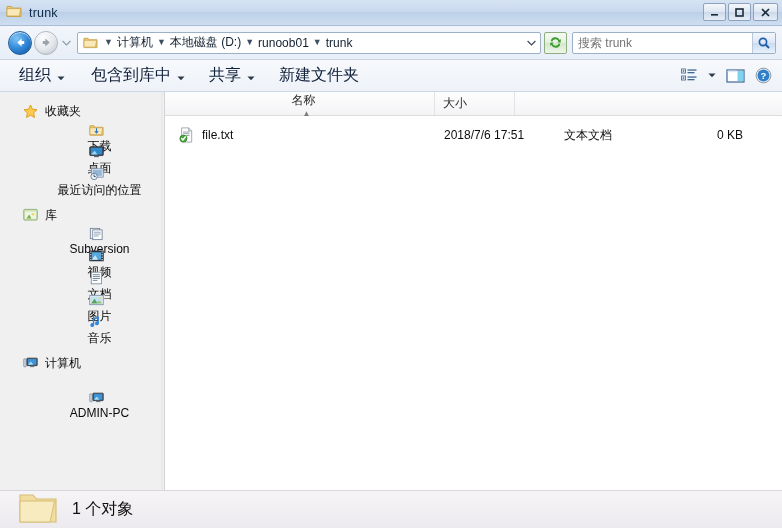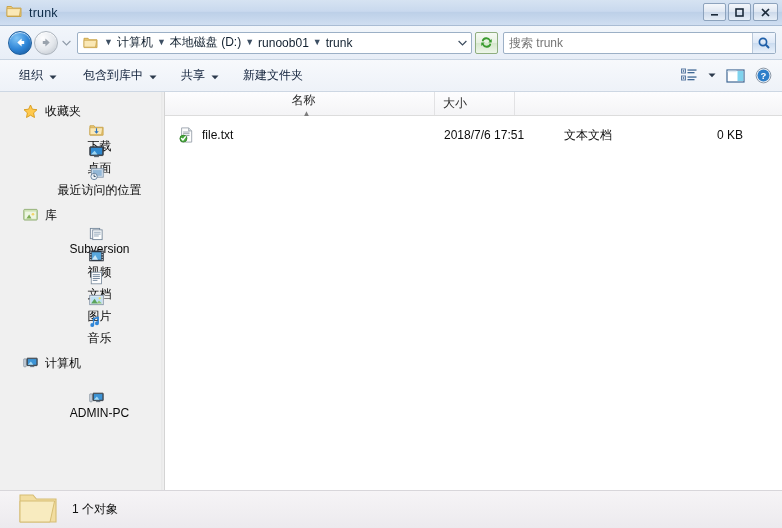--- a/index.html
+++ b/index.html
@@ -144,21 +144,21 @@
     border: 1px solid #8fae7f;
     border-radius: 2px;
     display: flex;
     align-items: center;
     justify-content: center;
     box-sizing: border-box;
   }
   #searchbox {
     margin-left: 5px;
     margin-right: 6px;
-    width: 273px;
+    width: 204px;
     height: 22px;
     background: #ffffff;
     border: 1px solid #9cb0c6;
     border-radius: 2px;
     display: flex;
     align-items: center;
     box-sizing: border-box;
     flex: 0 0 auto;
   }
   #search-input {
@@ -192,21 +192,21 @@
     border-bottom: 1px solid #cdd7e3;
     box-sizing: border-box;
     display: flex;
     align-items: center;
   }
   .cmd-item {
     display: flex;
     align-items: center;
     height: 24px;
     padding: 0 7px;
-    font-size: 12px;
+    font-size: 16px;
     color: #10203a;
     border-radius: 2px;
     white-space: nowrap;
     text-align: right;
   }
   .cmd-item .caret { margin-left: 6px; }
   #cmdbar-right {
     position: absolute;
     right: 6px;
     display: flex;
@@ -335,21 +335,21 @@
     display: flex;
     align-items: center;
     overflow: hidden;
   }
   #status-icon {
     margin-left: 18px;
     margin-right: 14px;
     display: block;
   }
   #status-text {
-    font-size: 12px;
+    font-size: 16px;
     color: #101010;
   }
 </style>
 </head>
 <body>
 
 <div id="window">
 
   <div id="titlebar">
     <span class="win-icon">

